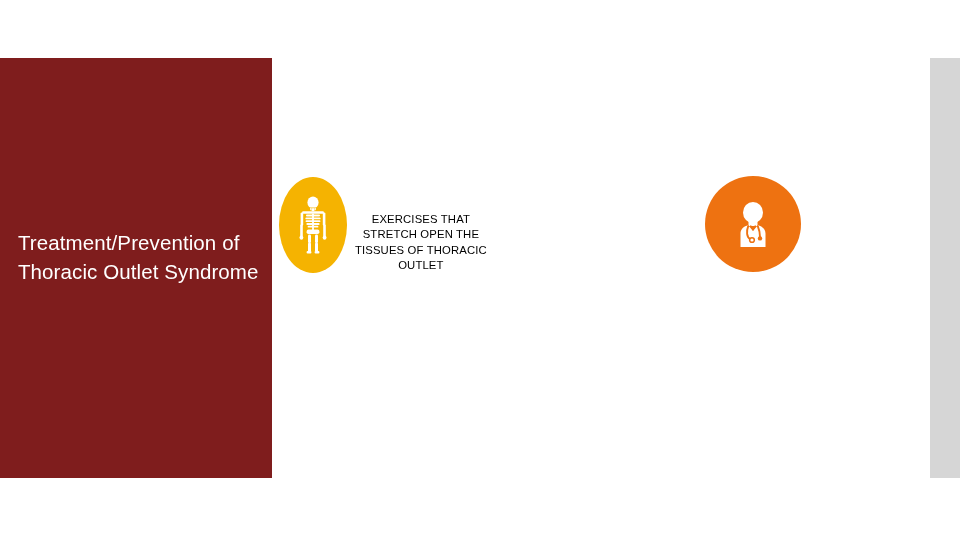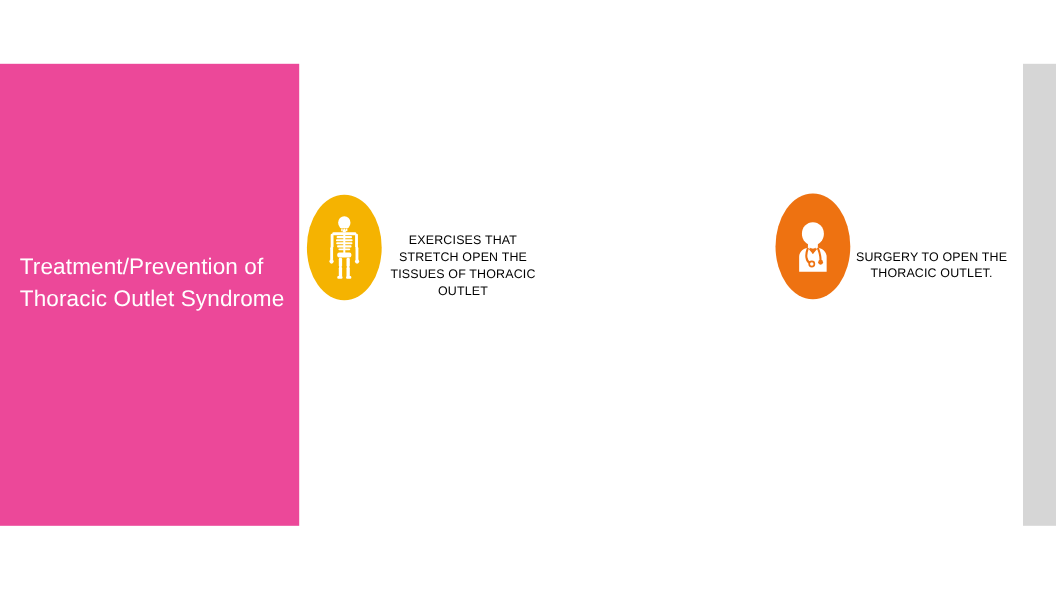--- a/index.html
+++ b/index.html
@@ -24,21 +24,21 @@
     background: #ffffff;
   }
 
   
   #title-panel {
     position: absolute;
     left: 0;
     top: 58px;
     width: 272px;
     height: 420px;
-    background: #ec4899;
+    background: #7f1d1d;
   }
   #title-text {
     position: absolute;
     left: 18px;
     top: 170px;
     width: 244px;
     color: #ffffff;
     font-size: 20.5px;
     line-height: 1.42;
     font-weight: 400;
@@ -162,16 +162,15 @@
           <path d="M19.2 26.2 C17.2 31.5 17.6 37.2 21.3 39.2" fill="none" stroke="#ee7211" stroke-width="1.9" stroke-linecap="round"></path>
           <path d="M28.8 26.2 C30.6 30.6 31 34.4 31 37" fill="none" stroke="#ee7211" stroke-width="1.9" stroke-linecap="round"></path>
 
           <circle cx="23" cy="40" r="3.1" fill="#ee7211"></circle>
           <circle cx="23" cy="40" r="1.6" fill="#ffffff"></circle>
 
           <circle cx="31" cy="38.4" r="2.2" fill="#ee7211"></circle>
         </svg>
       </span>
     </div>
-    <div class="caption">SURGERY TO OPEN THE THORACIC OUTLET.</div>
   </div>
 
 </div>
 
 </body></html>

